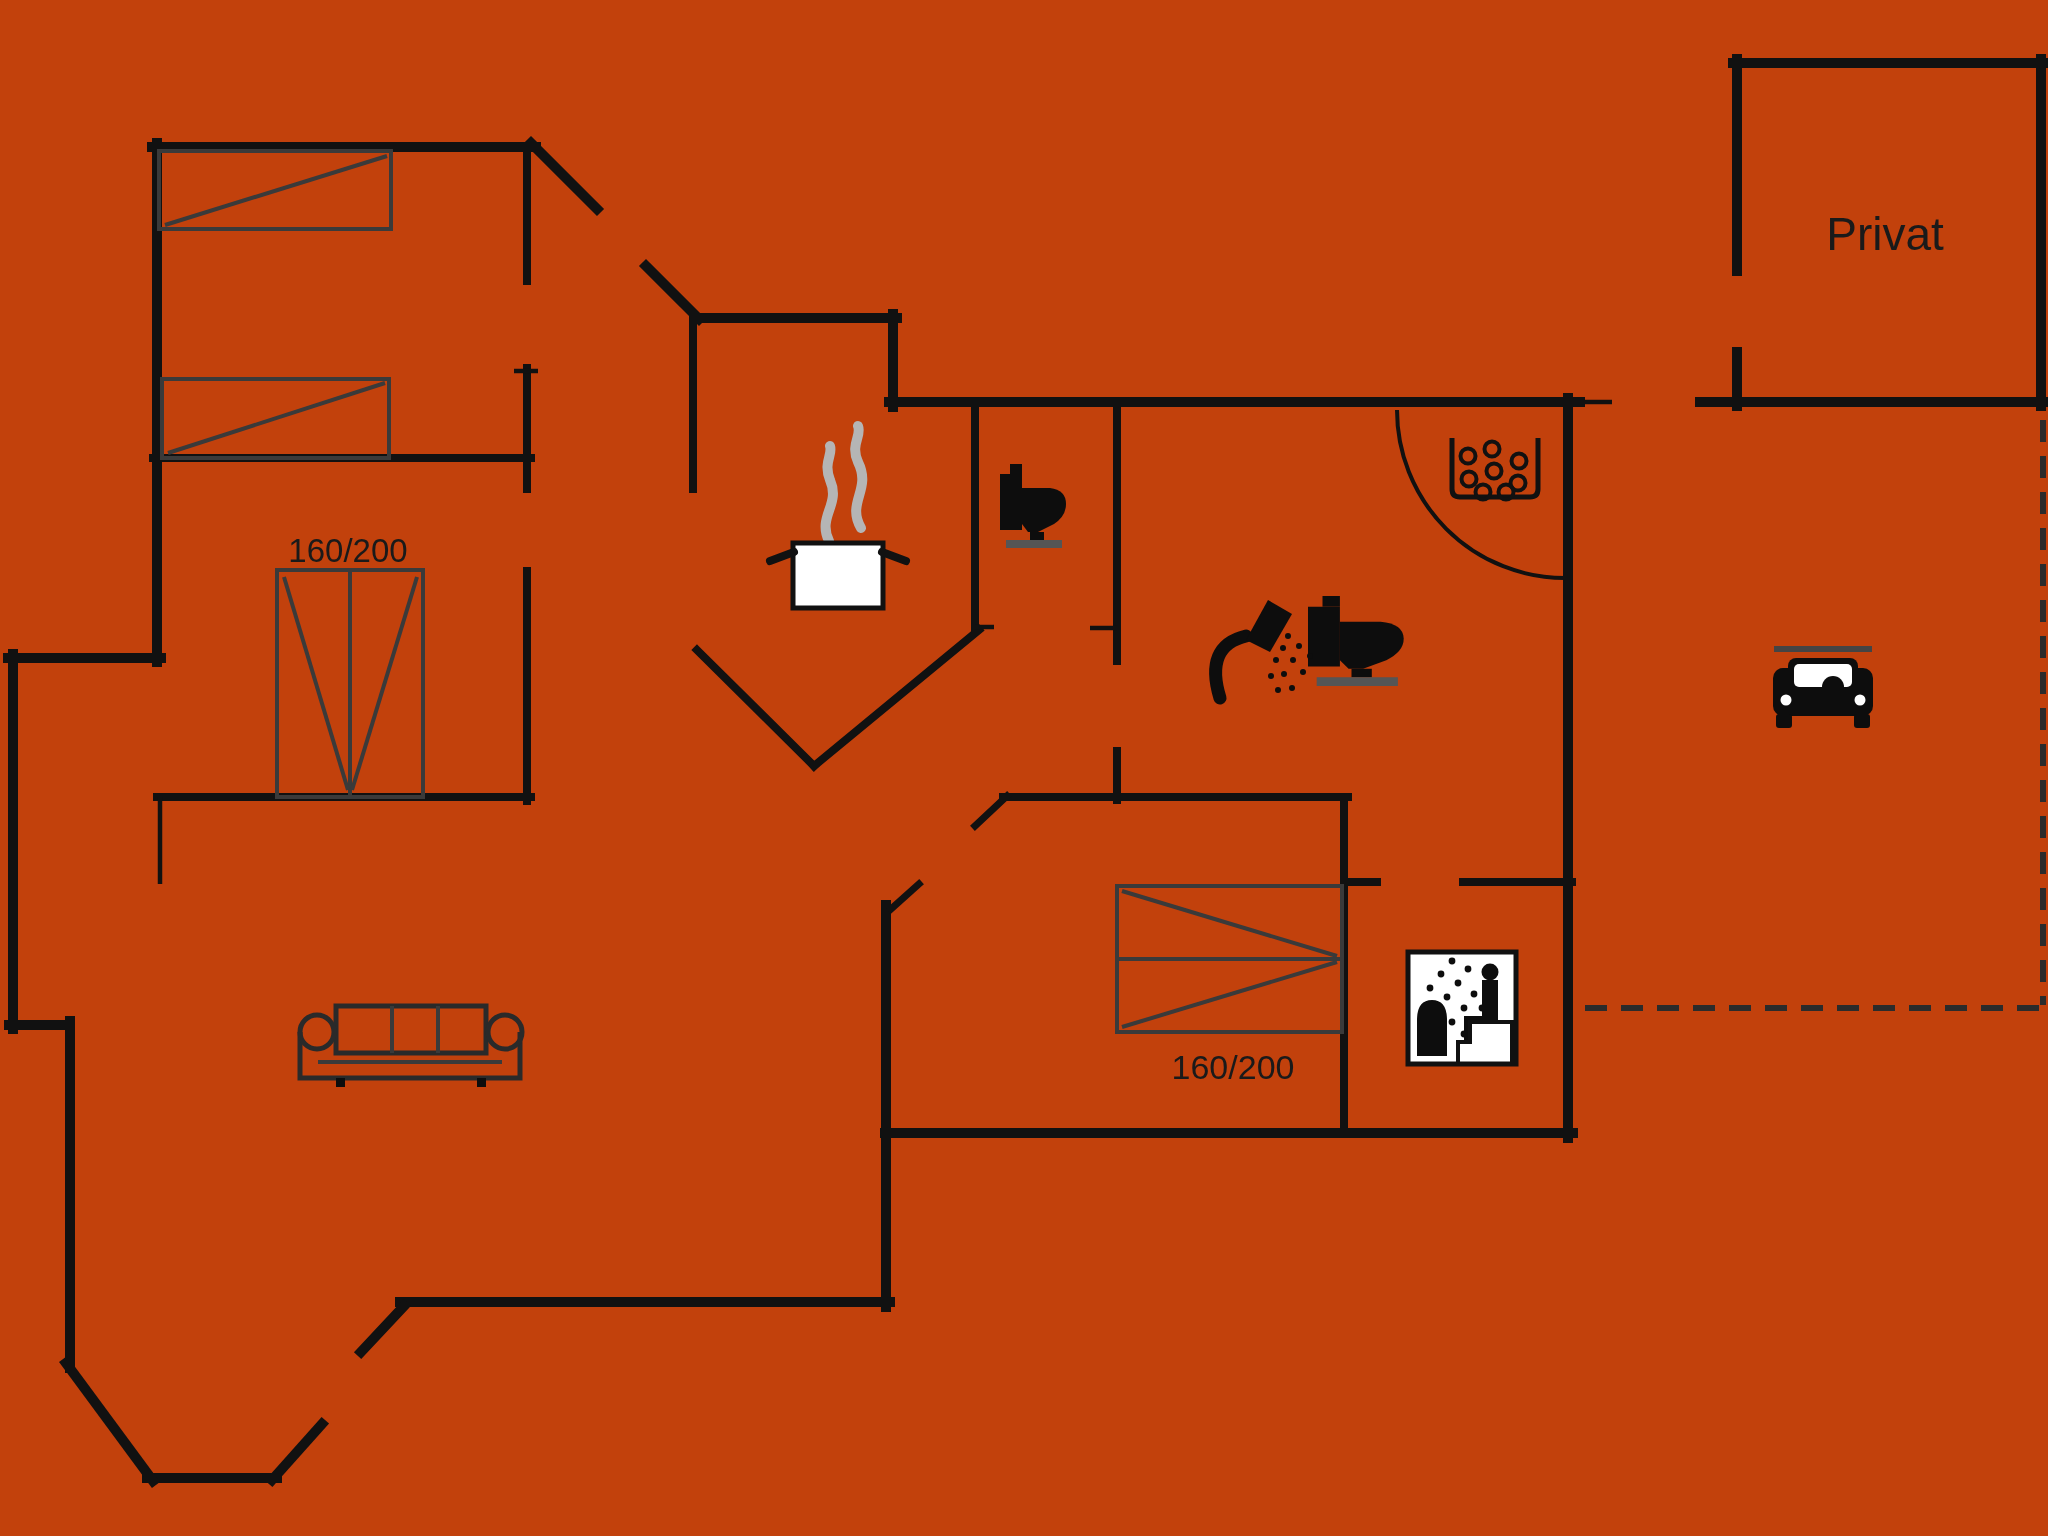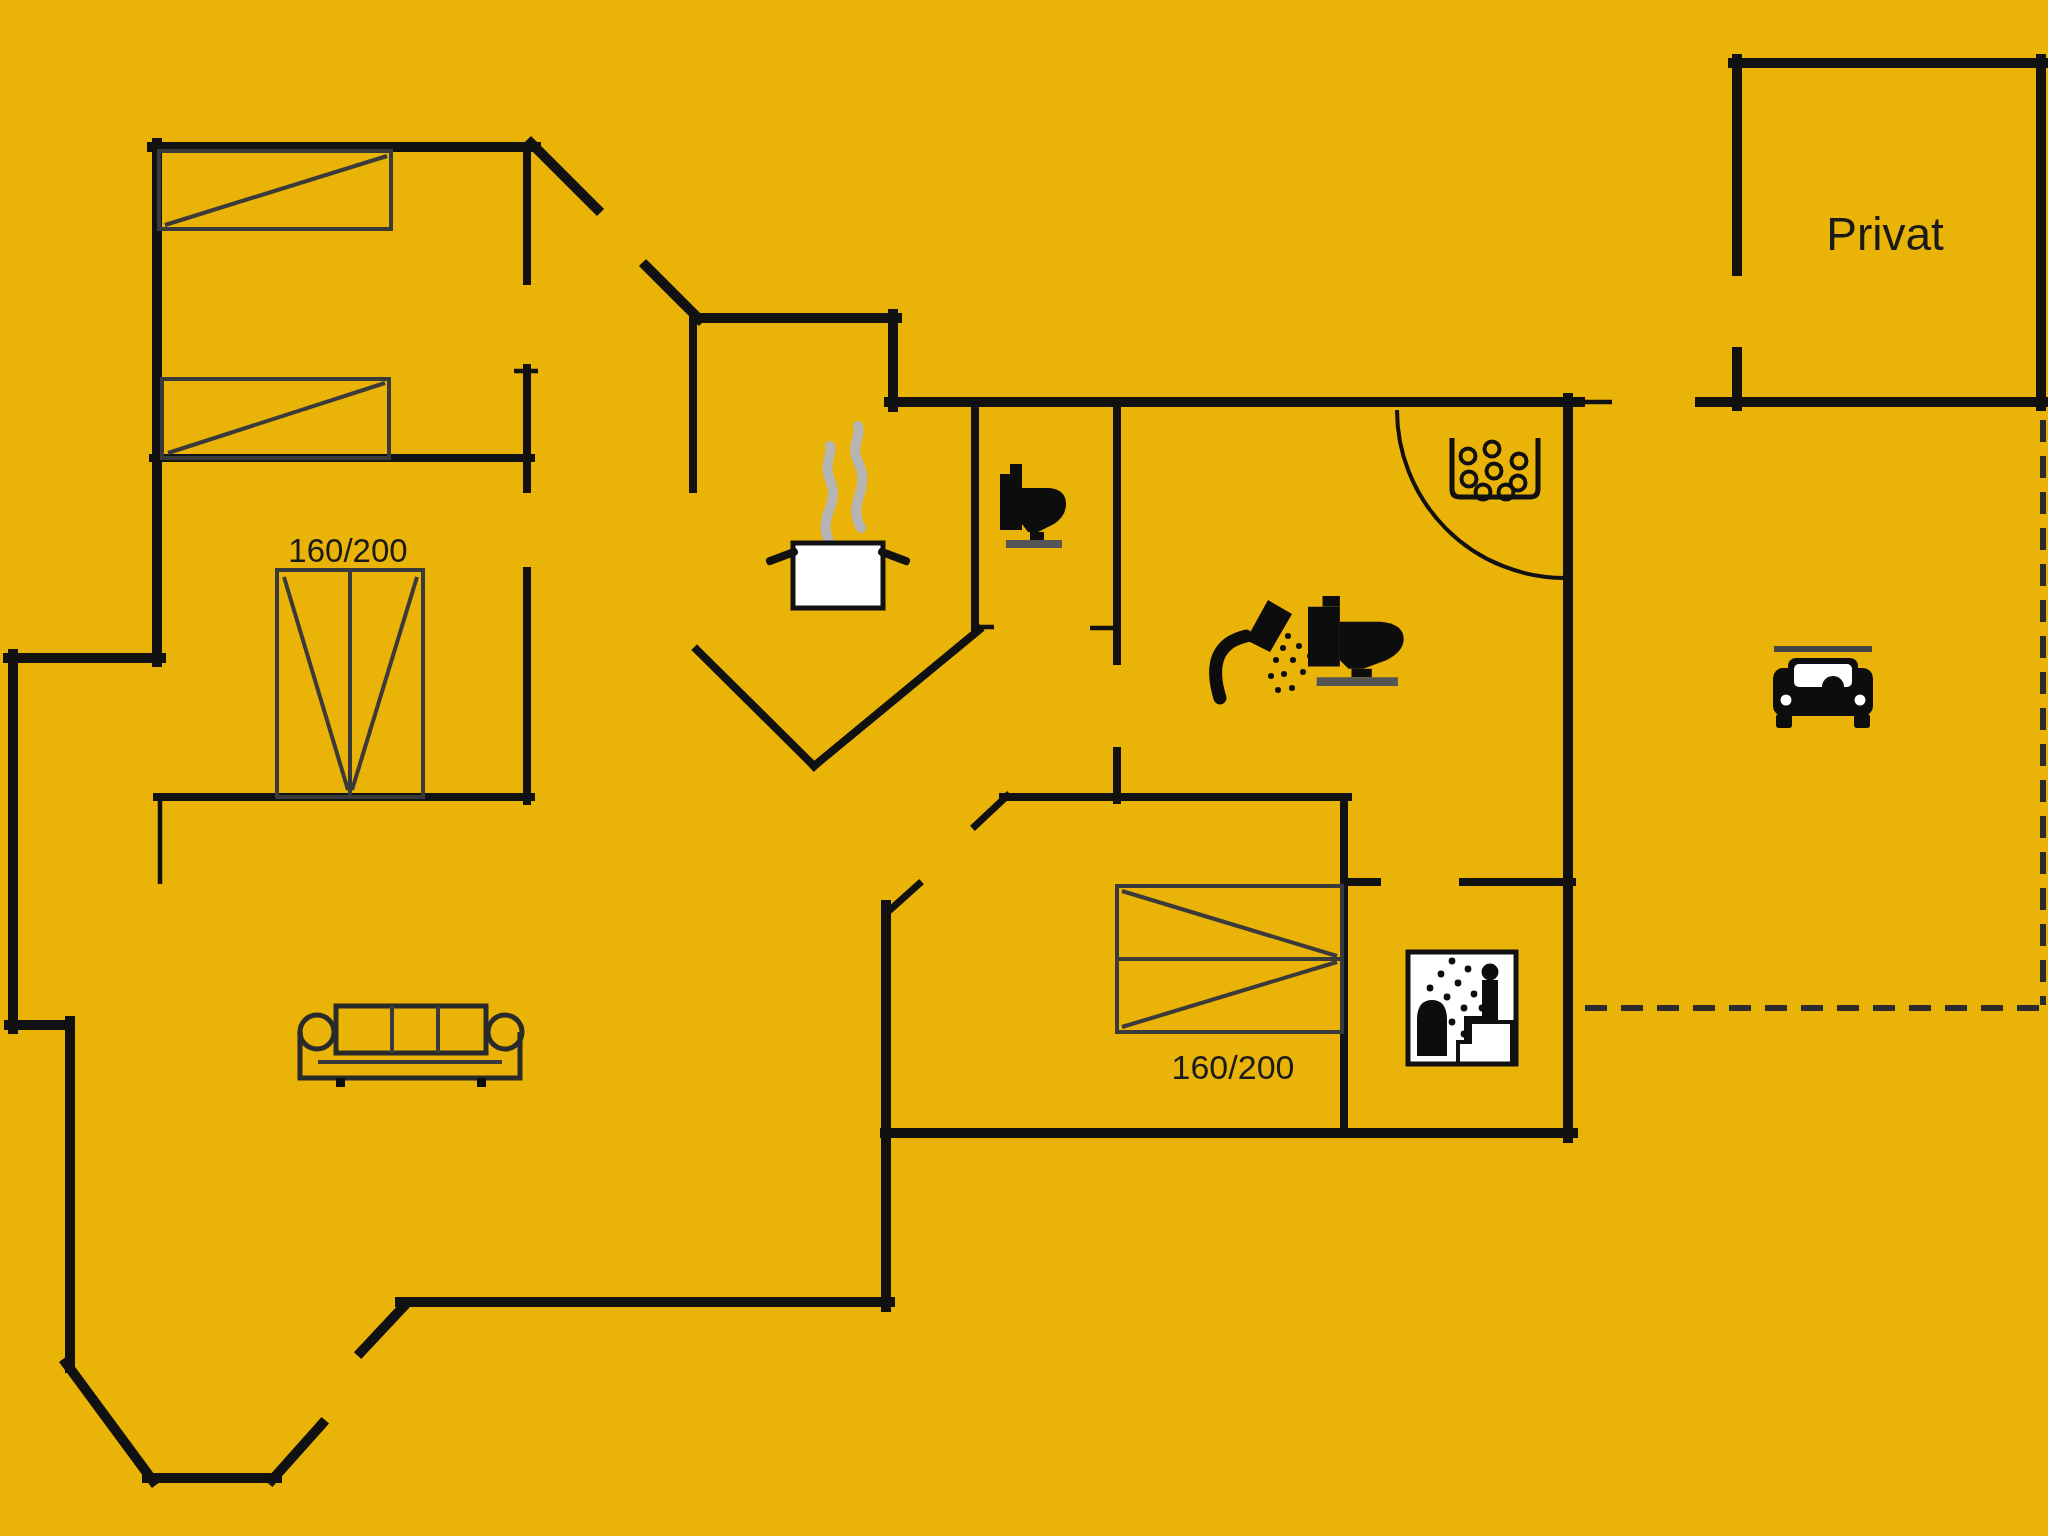--- a/index.html
+++ b/index.html
@@ -1,16 +1,16 @@
 <!DOCTYPE html>
 <html><head>
 <meta charset="utf-8">
 <style>
   html,body{margin:0;padding:0;background:#ffffff;}
-  #stage{position:relative;width:2048px;height:1536px;background:#eab308;overflow:hidden;
+  #stage{position:relative;width:2048px;height:1536px;background:#c2410c;overflow:hidden;
          font-family:"Liberation Sans", sans-serif;}
   svg{display:block;}
   .w-ext{stroke:#111111;stroke-width:10;fill:none;stroke-linecap:square;}
   .w-int{stroke:#111111;stroke-width:8;fill:none;stroke-linecap:square;}
   .w-mid{stroke:#111111;stroke-width:7;fill:none;stroke-linecap:square;}
   .w-thin{stroke:#111111;stroke-width:4.5;fill:none;stroke-linecap:butt;}
   .furn{stroke:#3a3a3a;stroke-width:4;fill:none;}
   .furn5{stroke:#2a2a2a;stroke-width:5;fill:none;}
   .fixture{fill:#0d0d0d;stroke:none;}
   .dash{stroke:#2b2b2b;stroke-width:6;fill:none;stroke-dasharray:22 14;}

